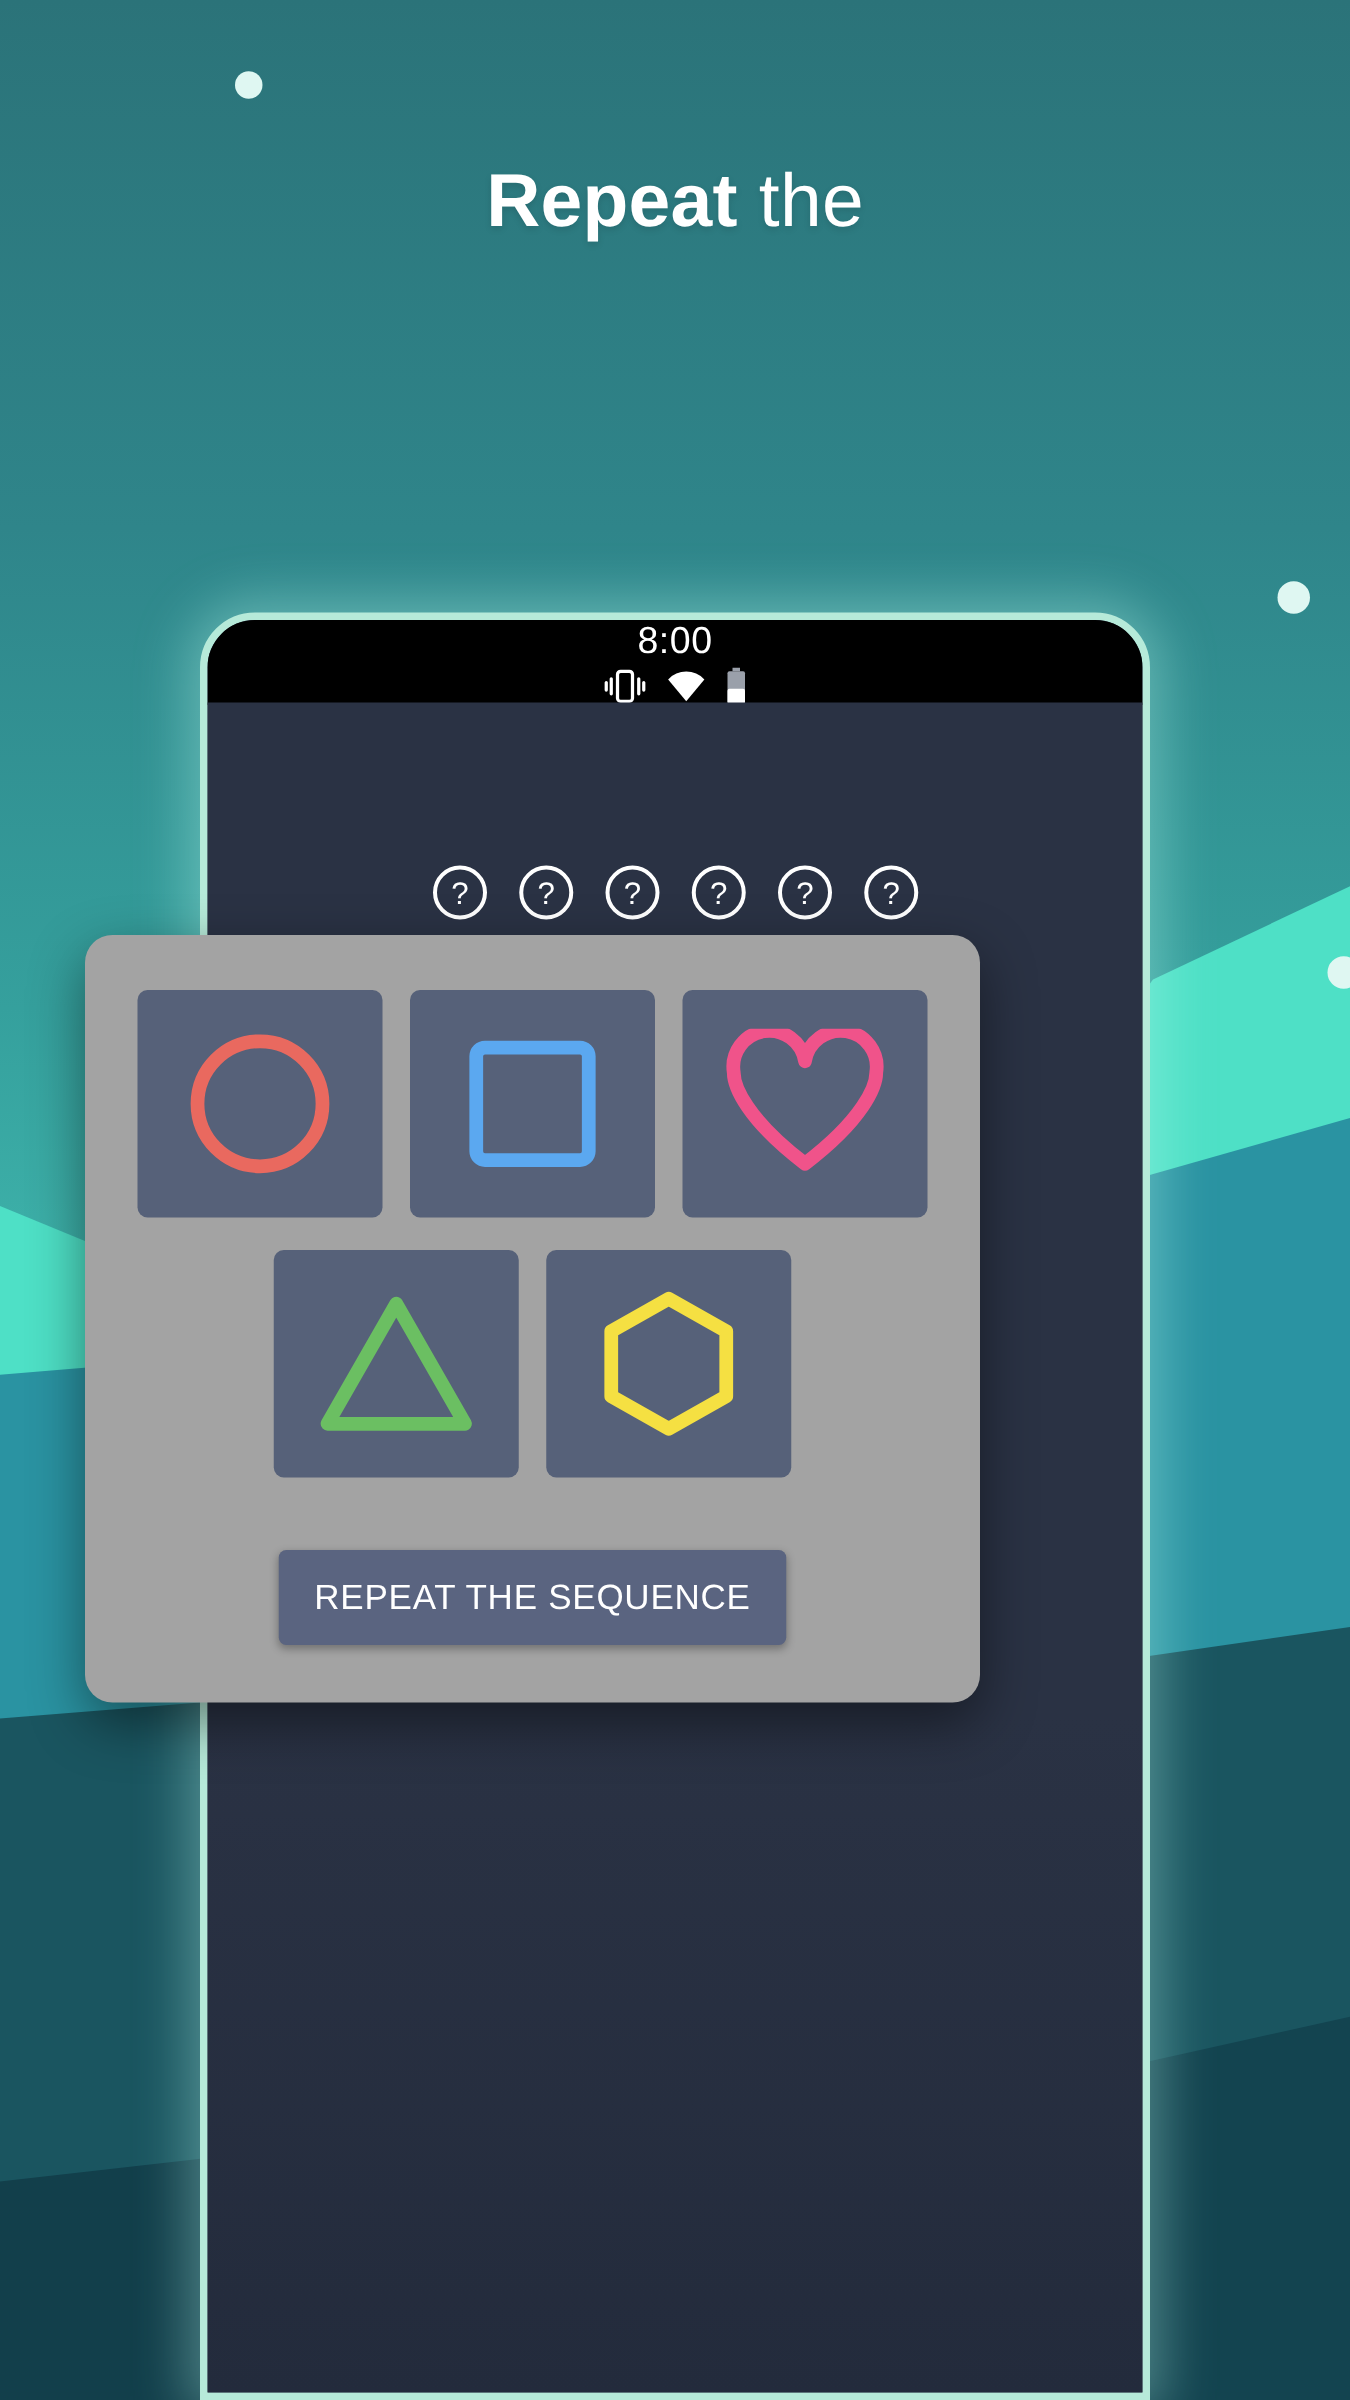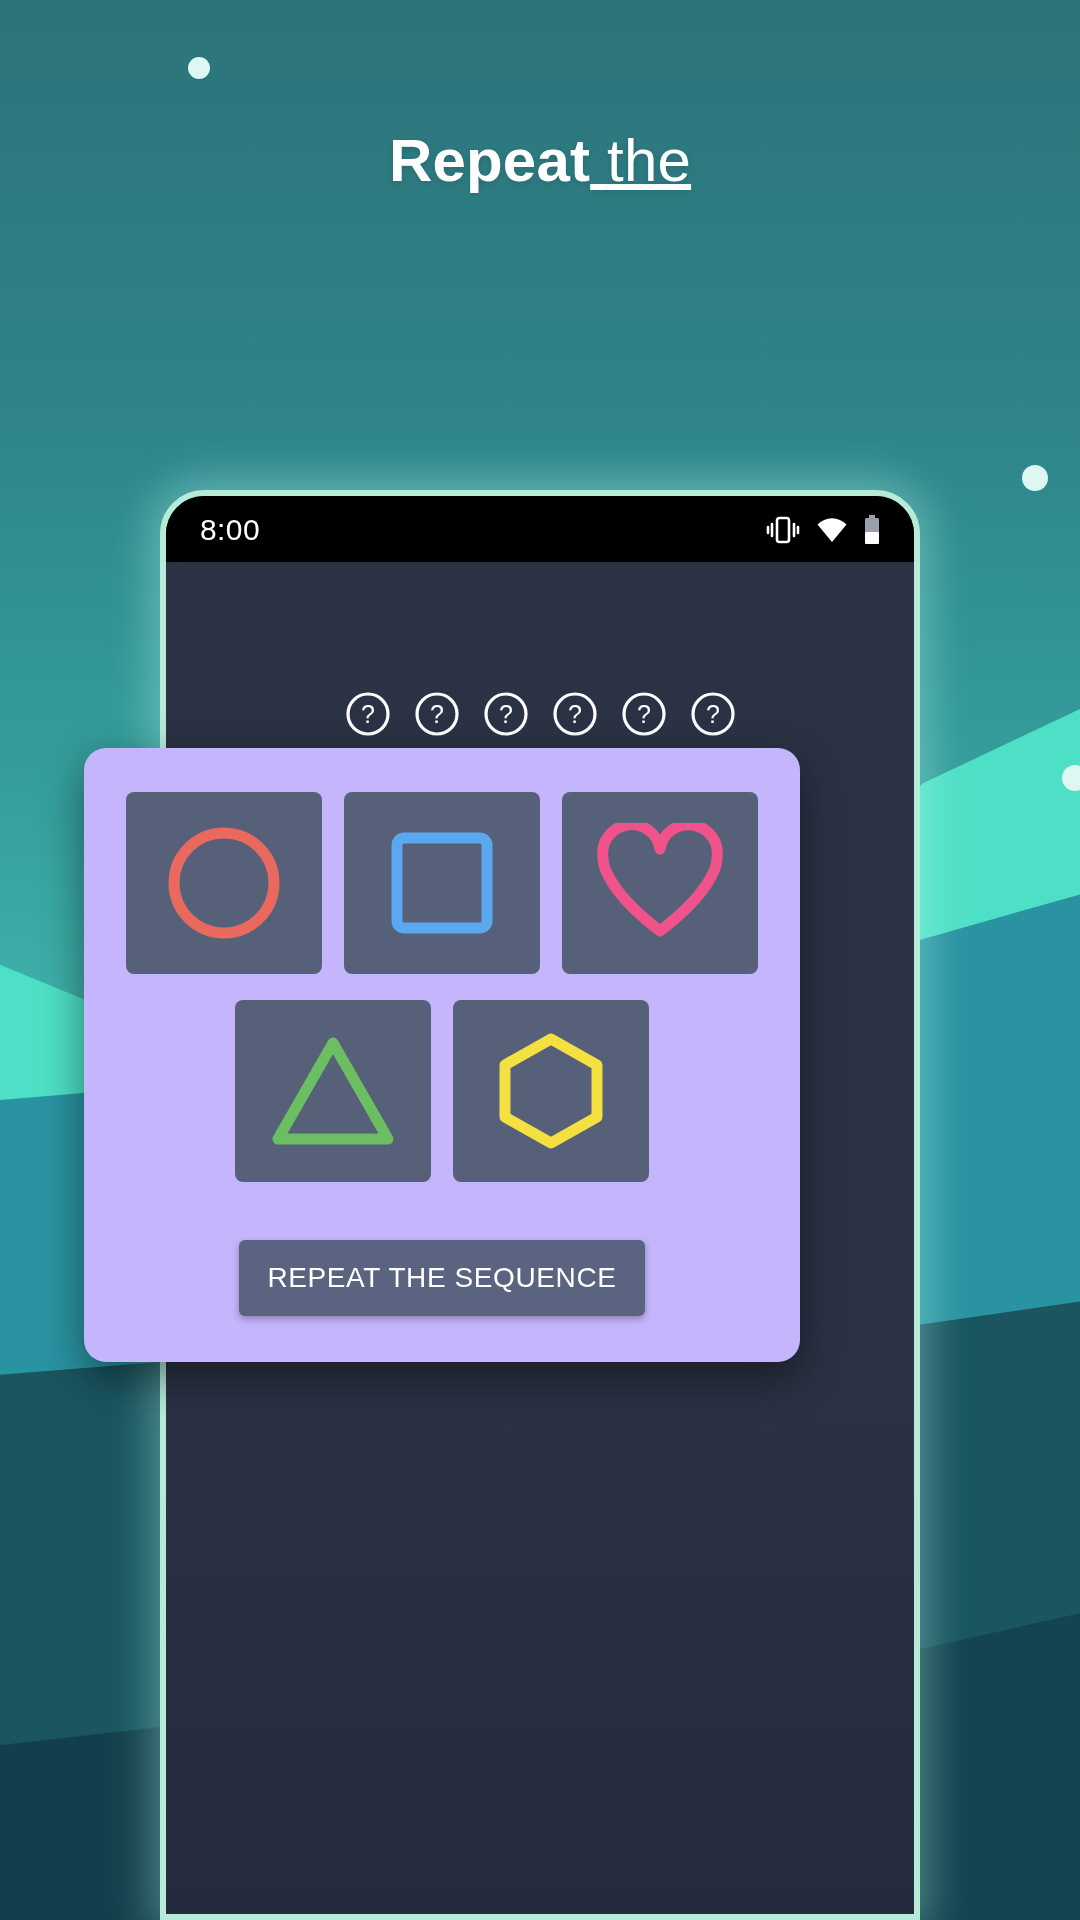--- a/index.html
+++ b/index.html
@@ -76,54 +76,55 @@
   .dot { position:absolute; border-radius:50%; background:#dff7f2; }
 
   
   #headline {
     position:absolute; left:0; right:0; top:120px;
     text-align:center; color:#ffffff;
     font-size:60px; line-height:1.38; letter-spacing:0.2px;
     text-shadow:0 2px 6px rgba(0,0,0,.12);
   }
   #headline .b { font-weight:700; }
-  #headline .r { font-weight:400;text-decoration:underline; }
+  #headline .r { font-weight:400; }
 
   
   #phone {
     position:absolute; left:160px; top:490px;
     width:760px; height:1430px;
     border:6px solid #b6ead9;
     border-top-left-radius:44px; border-top-right-radius:44px;
     background:#2a3244;
     box-shadow:0 0 42px 10px rgba(190,255,240,.35);
     overflow:hidden;
   }
   #statusbar {
     height:68px; background:#000;
     display:flex; align-items:center; justify-content:space-between;
     padding:0 34px;
+    flex-direction:column;
   }
   #clock { color:#fff; font-size:30px; letter-spacing:.4px; }
   #sysicons { display:flex; align-items:center; gap:16px; }
   #screen {
     position:absolute; top:66px; left:0; right:0; bottom:0;
     background:linear-gradient(180deg,#2a3244 0%,#2a3244 60%,#232b3c 100%);
   }
   #seqrow {
     position:absolute; top:128px; left:0; right:0;
     display:flex; justify-content:center; gap:21px;
   }
   .qmark { width:48px; height:48px; }
 
   
   #dialog {
-    position:absolute; left:84px; top:748px;
+    position:absolute; left:68px; top:748px;
     width:716px; height:614px;
-    background:#c4b5fd;
+    background:#a3a3a3;
     border-radius:22px;
     box-shadow:0 16px 44px rgba(0,0,0,.45);
     padding:44px 40px 0;
   }
   .tilerow { display:flex; justify-content:center; }
   #row1 { gap:22px; }
   #row2 { gap:22px; margin-top:26px; }
   .tile {
     width:196px; height:182px;
     background:#566179;

